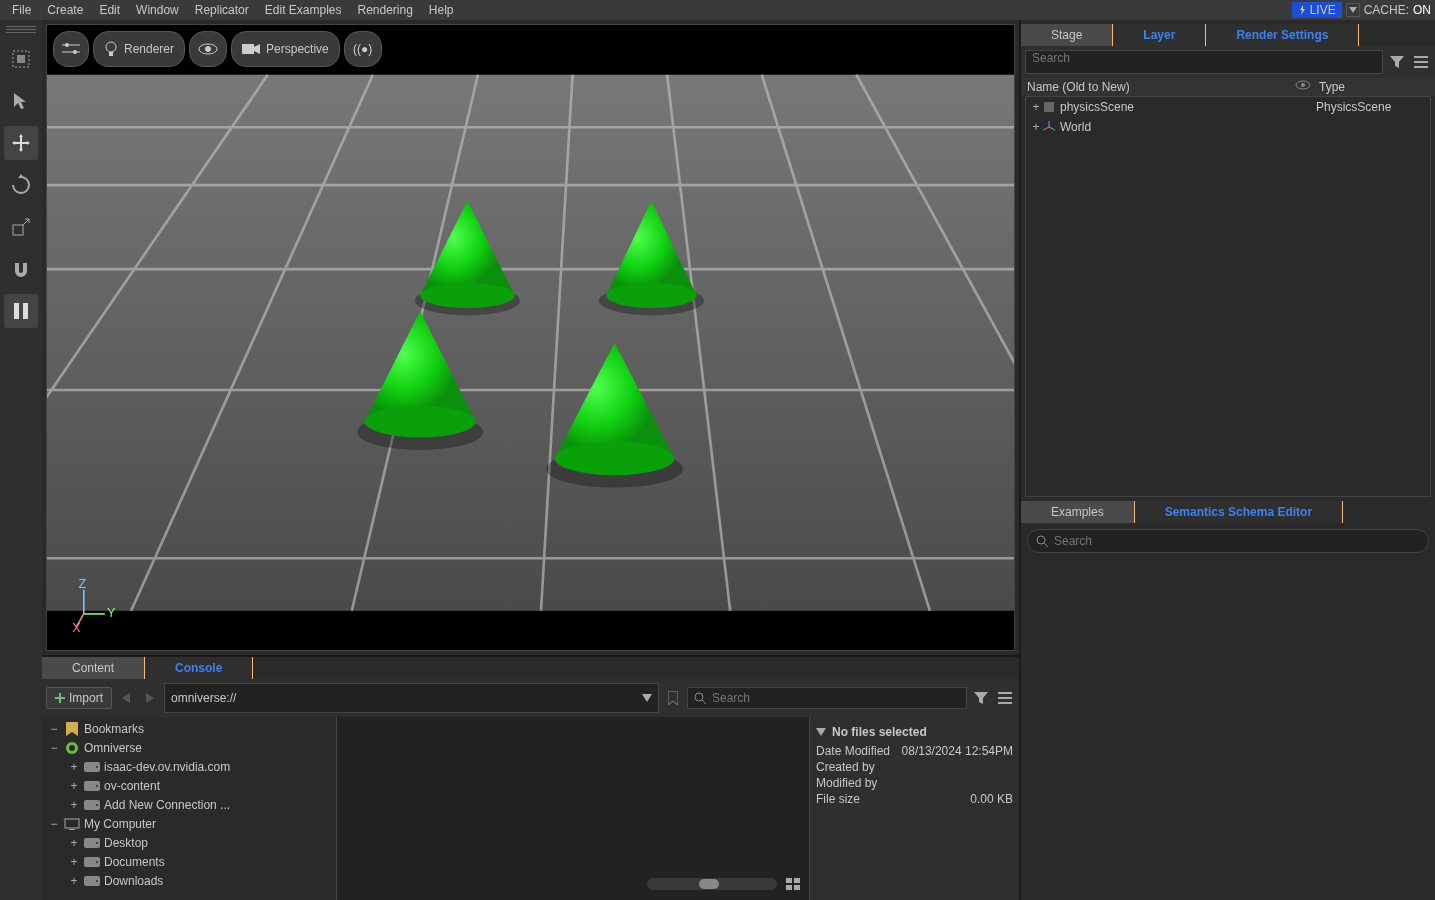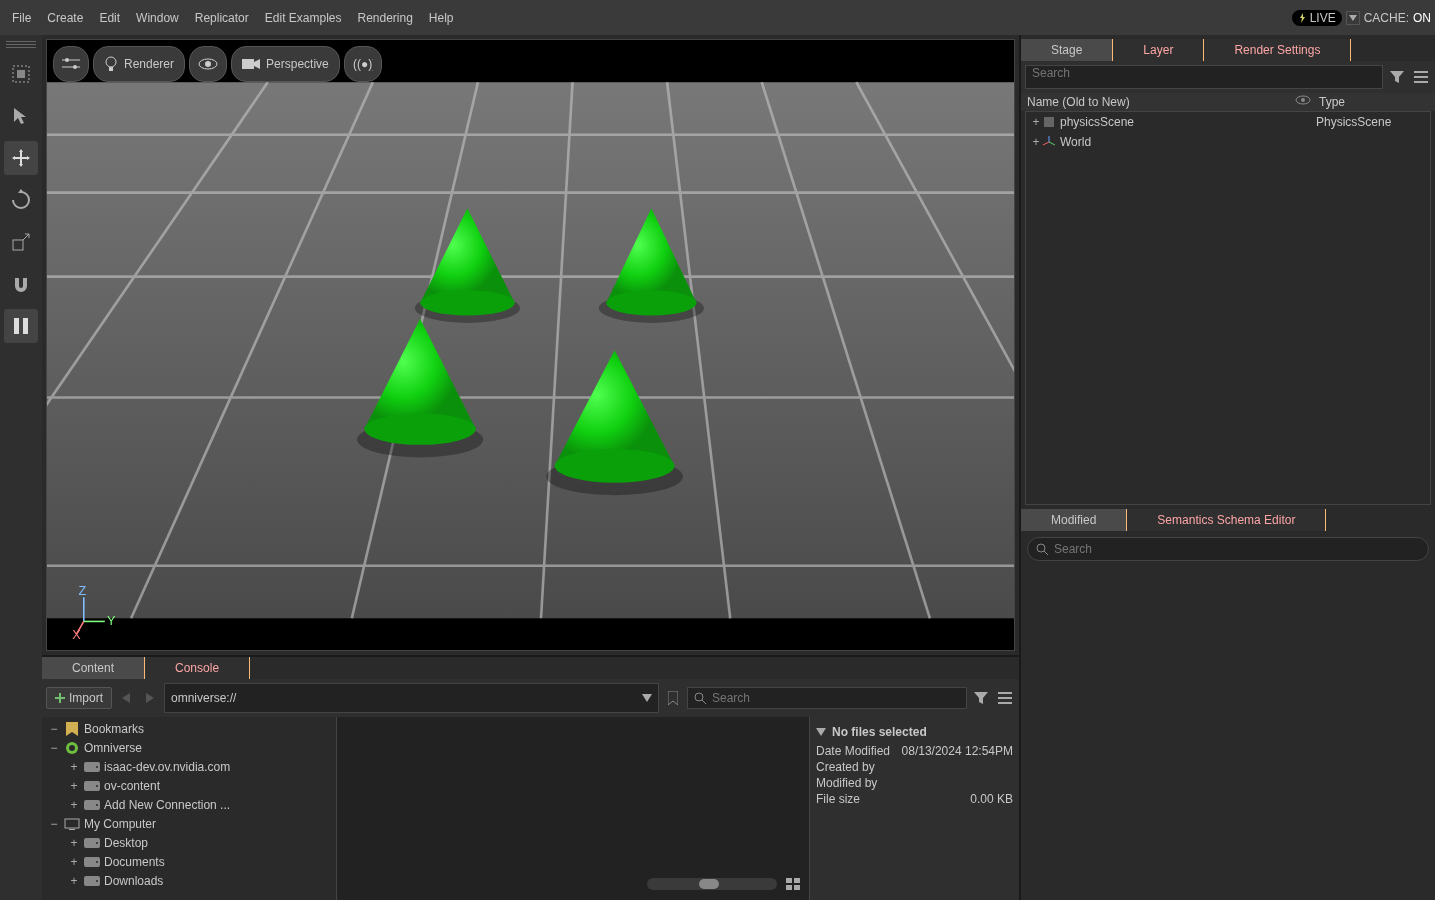--- a/index.html
+++ b/index.html
@@ -1,40 +1,40 @@
 <!DOCTYPE html>
 <html><head>
 <meta charset="utf-8">
 <style>
 * { box-sizing: border-box; margin: 0; padding: 0; font-family: Arial, sans-serif; font-size: 12px; color: #c8c8c8; }
 body { background: #2a2a2a; width: 1435px; height: 900px; overflow: hidden; display: flex; flex-direction: column; }
-.menubar { height: 35px; background: #3a3a3a; display: flex; align-items: center; padding: 0 4px; }
+.menubar { height: 20px; background: #3a3a3a; display: flex; align-items: center; padding: 0 4px; }
 .menubar .menu-item { padding: 0 8px; cursor: pointer; }
 .menubar .right { margin-left: auto; display: flex; align-items: center; gap: 4px; }
-.badge-live { background: #000000; color: #d0d060; padding: 1px 6px; border-radius: 8px; display: flex; align-items: center; gap: 2px; }
+.badge-live { background: #1d4ed8; color: #d0d060; padding: 1px 6px; border-radius: 0; display: flex; align-items: center; gap: 2px; }
 .badge-live-arrow { width: 14px; height: 14px; background: #3a3a3a; border: 1px solid #555; display: flex; align-items: center; justify-content: center; }
 .cache { color: #c8c8c8; }
 .cache-on { color: #ffffff; }
 .main-row { flex: 1; display: flex; min-height: 0; }
 .left-toolbar { width: 42px; background: #2f2f2f; display: flex; flex-direction: column; align-items: center; padding-top: 4px; gap: 8px; }
 .left-toolbar .handle { width: 30px; height: 10px; display: flex; flex-direction: column; justify-content: center; gap: 2px; }
 .left-toolbar .handle span { height: 1px; background: #666; }
 .tool-btn { width: 34px; height: 34px; display: flex; align-items: center; justify-content: center; border-radius: 3px; cursor: pointer; }
 .tool-btn.active { background: #444; }
 .center-col { flex: 1; display: flex; flex-direction: column; min-width: 0; border-right: 2px solid #1a1a1a; }
 .viewport-wrap { position: relative; flex: 1; background: #000; margin: 4px; border: 1px solid #444; overflow: hidden; }
 .viewport-toolbar { position: absolute; top: 6px; left: 6px; display: flex; gap: 4px; z-index: 10; }
 .vp-pill { background: #3a3a3a; border: 1px solid #555; border-radius: 15px; height: 36px; display: flex; align-items: center; padding: 0 10px; gap: 6px; cursor: pointer; }
 .vp-pill.icon-only { padding: 0 8px; }
 .viewport-canvas { width: 100%; height: 100%; display: block; }
 .bottom-panel { height: 245px; display: flex; flex-direction: column; border-top: 2px solid #1a1a1a; background: #2a2a2a; }
 .tabs-row { display: flex; background: #2a2a2a; }
 .tab { padding: 4px 30px; background: #3a3a3a; border-right: 1px solid #fdba74; cursor: pointer; }
 .tab.active { background: #4a4a4a; }
-.tab.inactive { background: #2f2f2f; color: #fca5a5; }
+.tab.inactive { background: #2f2f2f; color: #3b82f6; font-weight: bold; }
 .content-toolbar { display: flex; align-items: center; padding: 4px; gap: 4px; background: #2f2f2f; }
 .import-btn { background: #3a3a3a; border: 1px solid #555; padding: 3px 8px; display: flex; align-items: center; gap: 4px; cursor: pointer; border-radius: 2px; }
 .nav-arrow { width: 20px; height: 20px; display: flex; align-items: center; justify-content: center; color: #666; cursor: pointer; }
 .path-input { flex: 1; background: #222; border: 1px solid #444; height: 30px; padding: 0 6px; display: flex; align-items: center; justify-content: space-between; }
 .search-input { width: 280px; background: #222; border: 1px solid #444; height: 22px; padding: 0 6px; display: flex; align-items: center; gap: 6px; }
 .search-input input { background: transparent; border: none; outline: none; flex: 1; color: #888; }
 .icon-btn { width: 20px; height: 20px; display: flex; align-items: center; justify-content: center; cursor: pointer; }
 .content-body { flex: 1; display: flex; min-height: 0; }
 .tree-panel { width: 295px; background: #2a2a2a; overflow-y: auto; border-right: 1px solid #444; padding: 2px; }
 .tree-row { display: flex; align-items: center; height: 19px; gap: 4px; cursor: pointer; }
@@ -488,21 +488,21 @@
               <line x1="7" y1="7" x2="1" y2="10" stroke="#ff5f5f"></line>
             </svg>
         </span>
         <span style="flex:1;padding-left:4px">World</span>
         <span class="type"></span>
       </div>
     </div>
 
     <div class="prop-section">
       <div class="prop-tabs">
-        <div class="tab active">Modified</div>
+        <div class="tab active">Examples</div>
         <div class="tab inactive">Semantics Schema Editor</div>
       </div>
       <div class="prop-search-row">
         <div class="prop-search" data="" -interactable="true">
           <svg width="12" height="12">
               <circle cx="5" cy="5" r="4" fill="none" stroke="#888"></circle>
               <line x1="8" y1="8" x2="12" y2="12" stroke="#888"></line>
             </svg>
           <input placeholder="Search" style="">
         </div>

